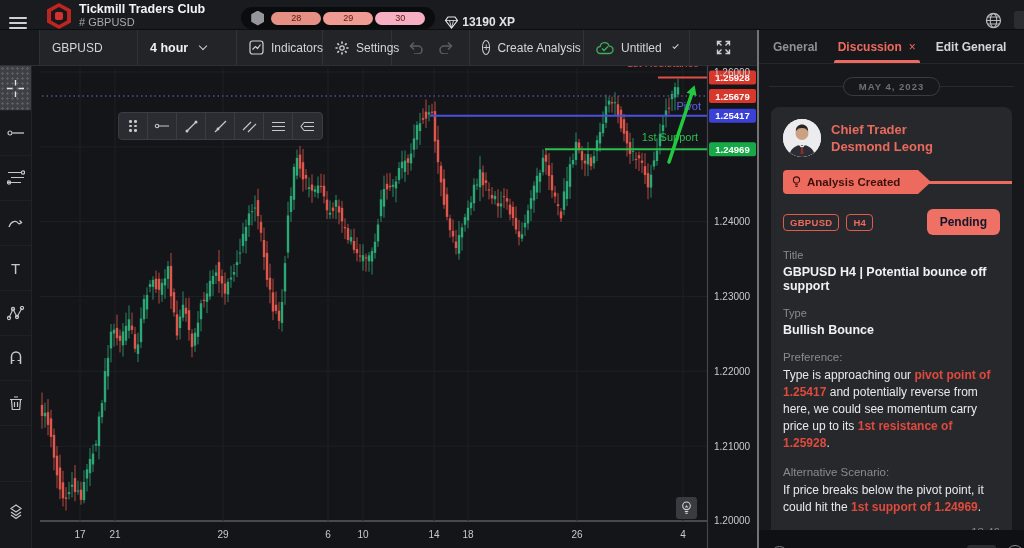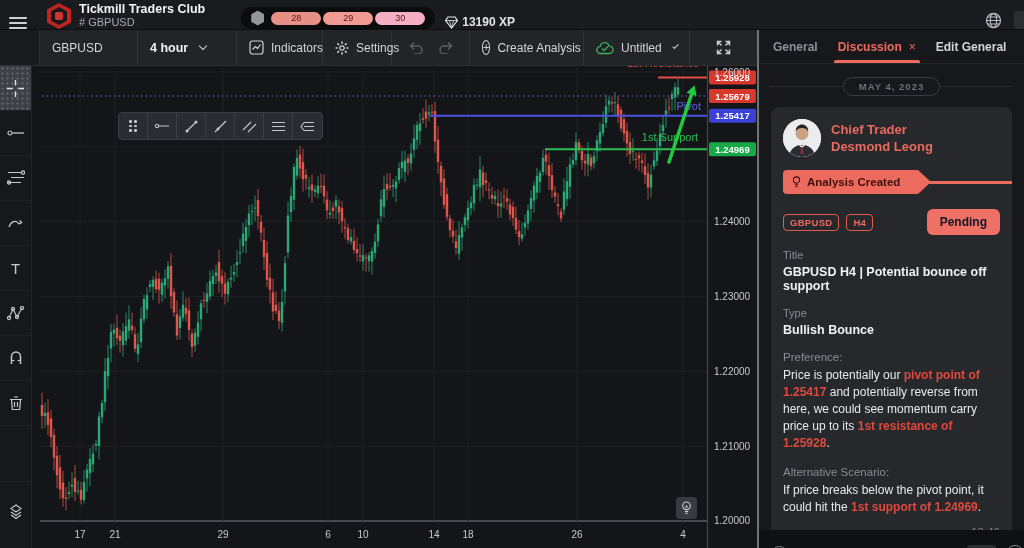--- a/index.html
+++ b/index.html
@@ -864,21 +864,21 @@
       <span class="pending">Pending</span>
     </div>
 
     <div class="lbl">Title</div>
     <div class="val">GBPUSD H4 | Potential bounce off support</div>
 
     <div class="lbl">Type</div>
     <div class="val">Bullish Bounce</div>
 
     <div class="lbl b">Preference:</div>
-    <div class="para" id="pref-para"><span>Price is potentially our </span><span class="hl">pivot point of 1.25417</span><span> and potentially reverse from here, we could see momentum carry price up to its </span><span class="hl">1st resistance of 1.25928</span><span>.</span></div>
+    <div class="para" id="pref-para"><span>Type is approaching our </span><span class="hl">pivot point of 1.25417</span><span> and potentially reverse from here, we could see momentum carry price up to its </span><span class="hl">1st resistance of 1.25928</span><span>.</span></div>
 
     <div class="lbl b">Alternative Scenario:</div>
     <div class="para" id="alt-para"><span>If price breaks below the pivot point, it could hit the </span><span class="hl">1st support of 1.24969</span><span>.</span></div>
 
     <div class="tstamp">13:46</div>
   </div>
 
   <div class="input-bar">
     <span class="plus-circ" style="width:17px;height:17px;border-color:#7c7d82;color:#7c7d82">+</span>
     <span class="type-ph">Type here ...</span>

